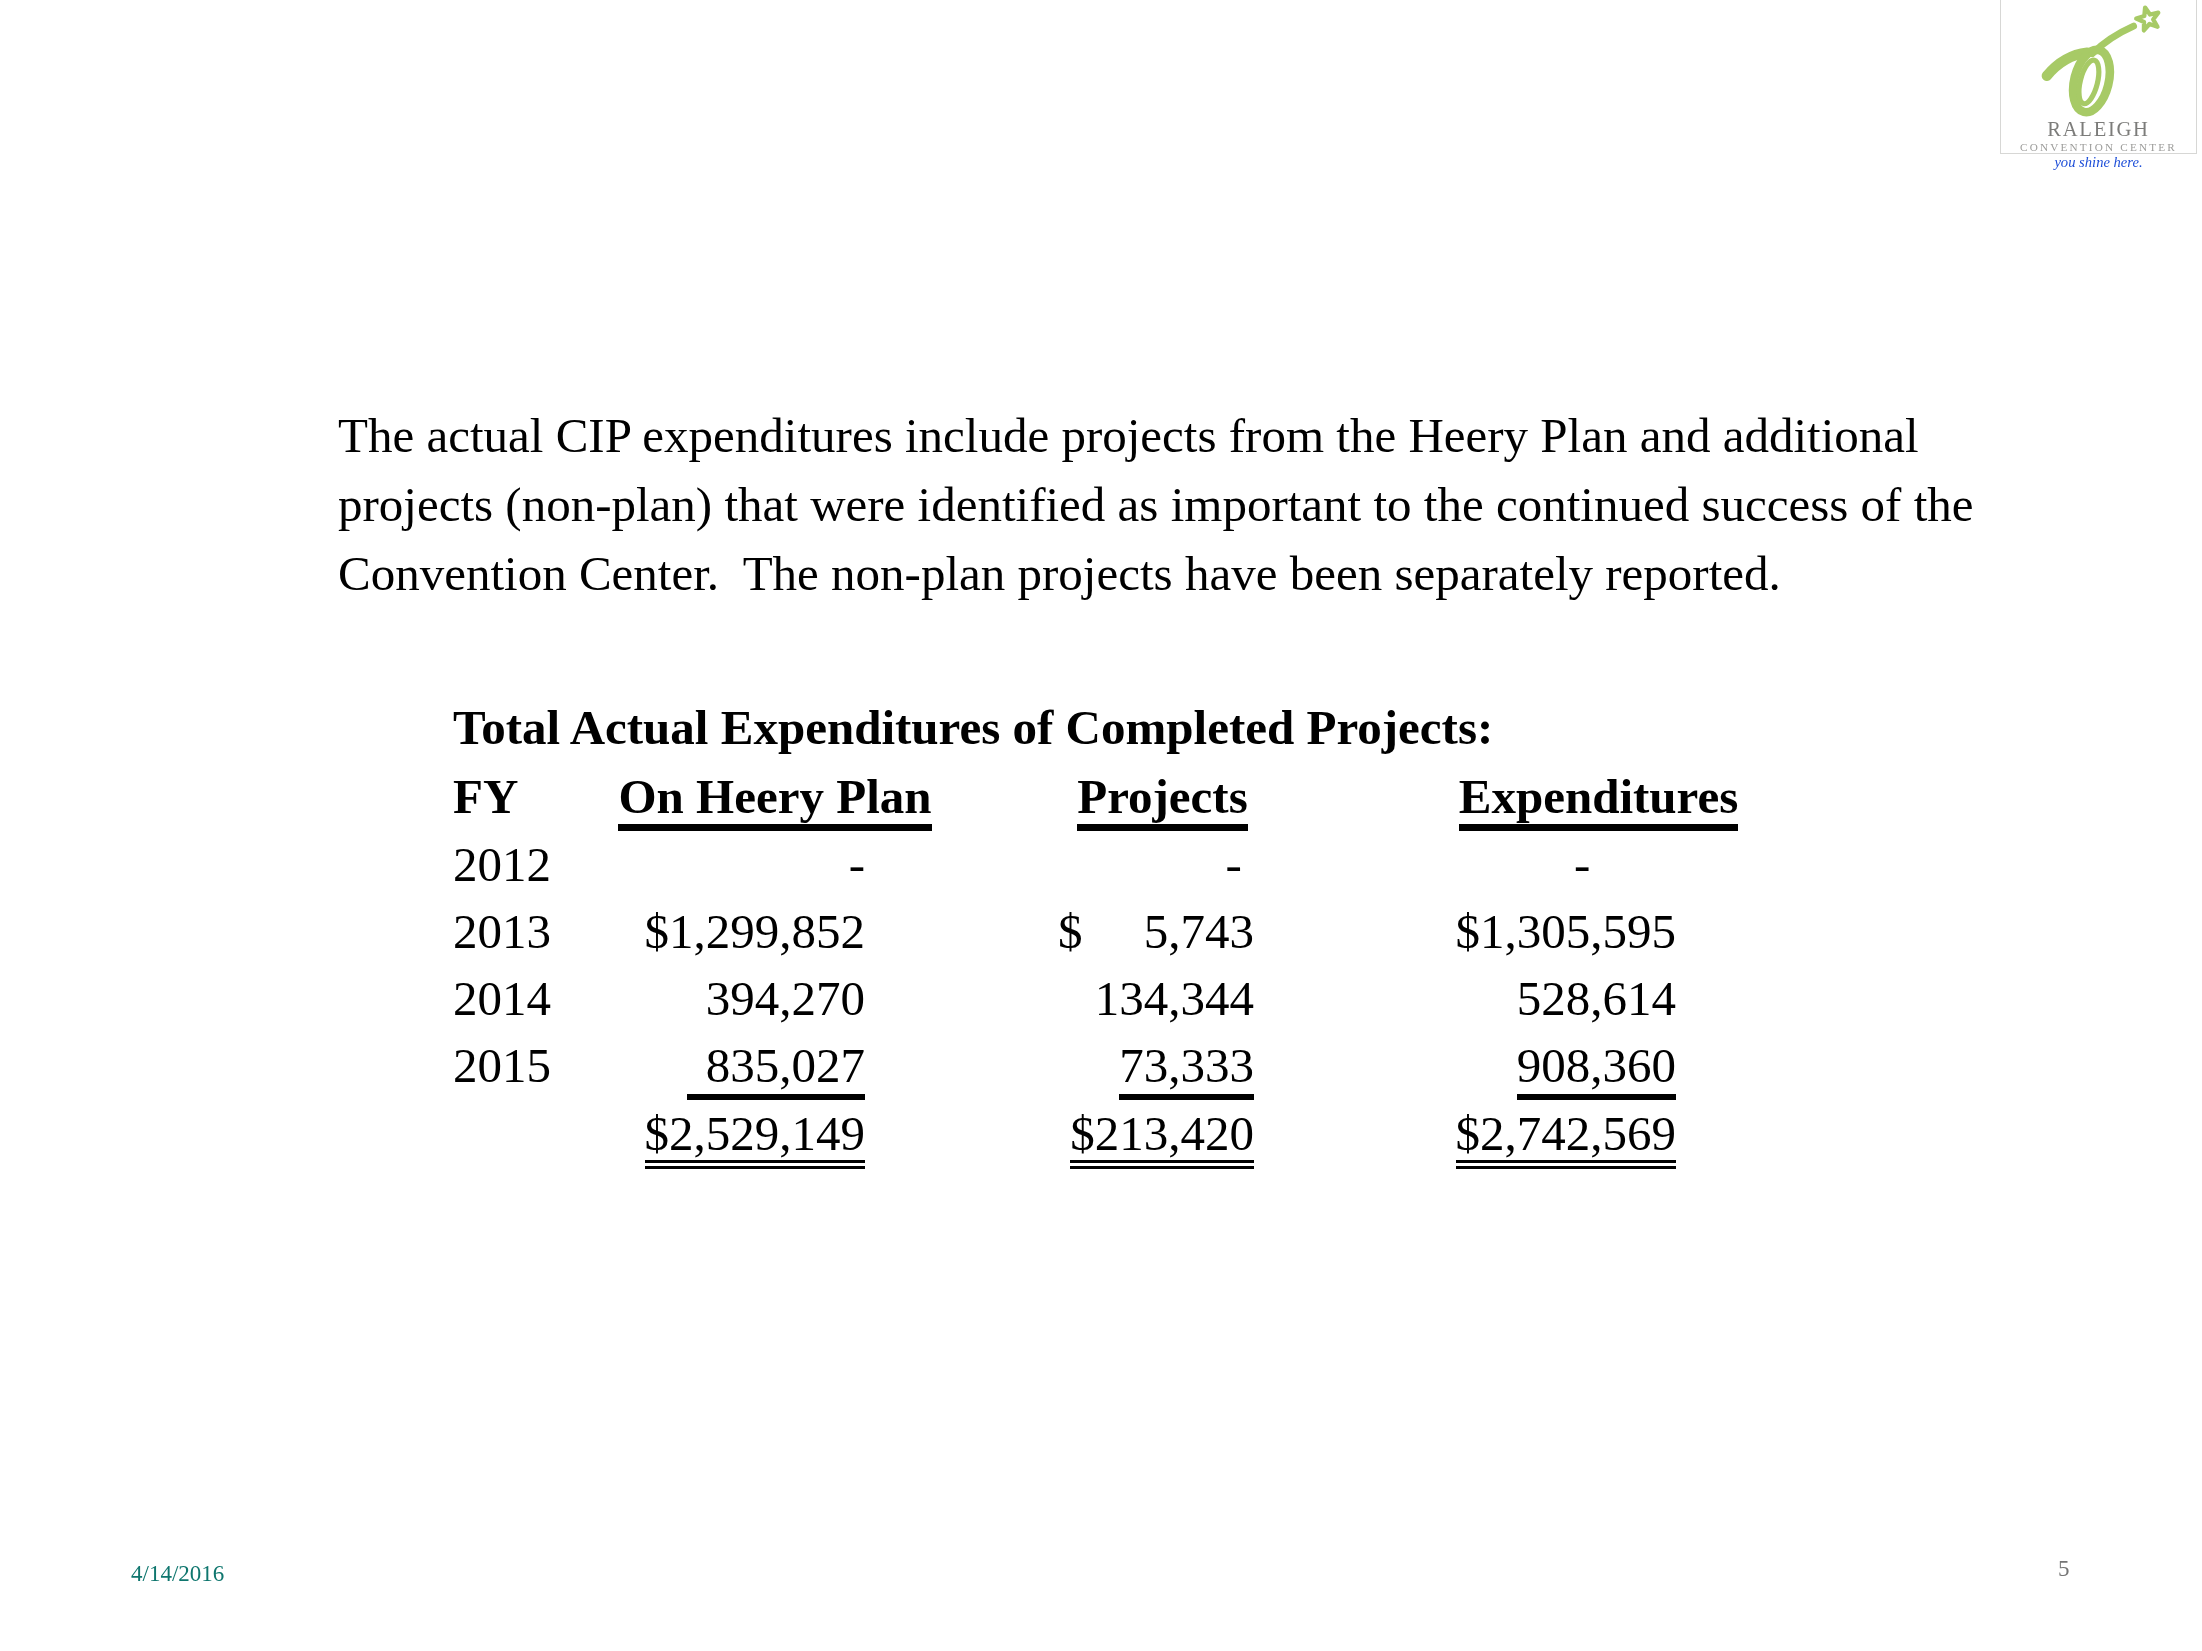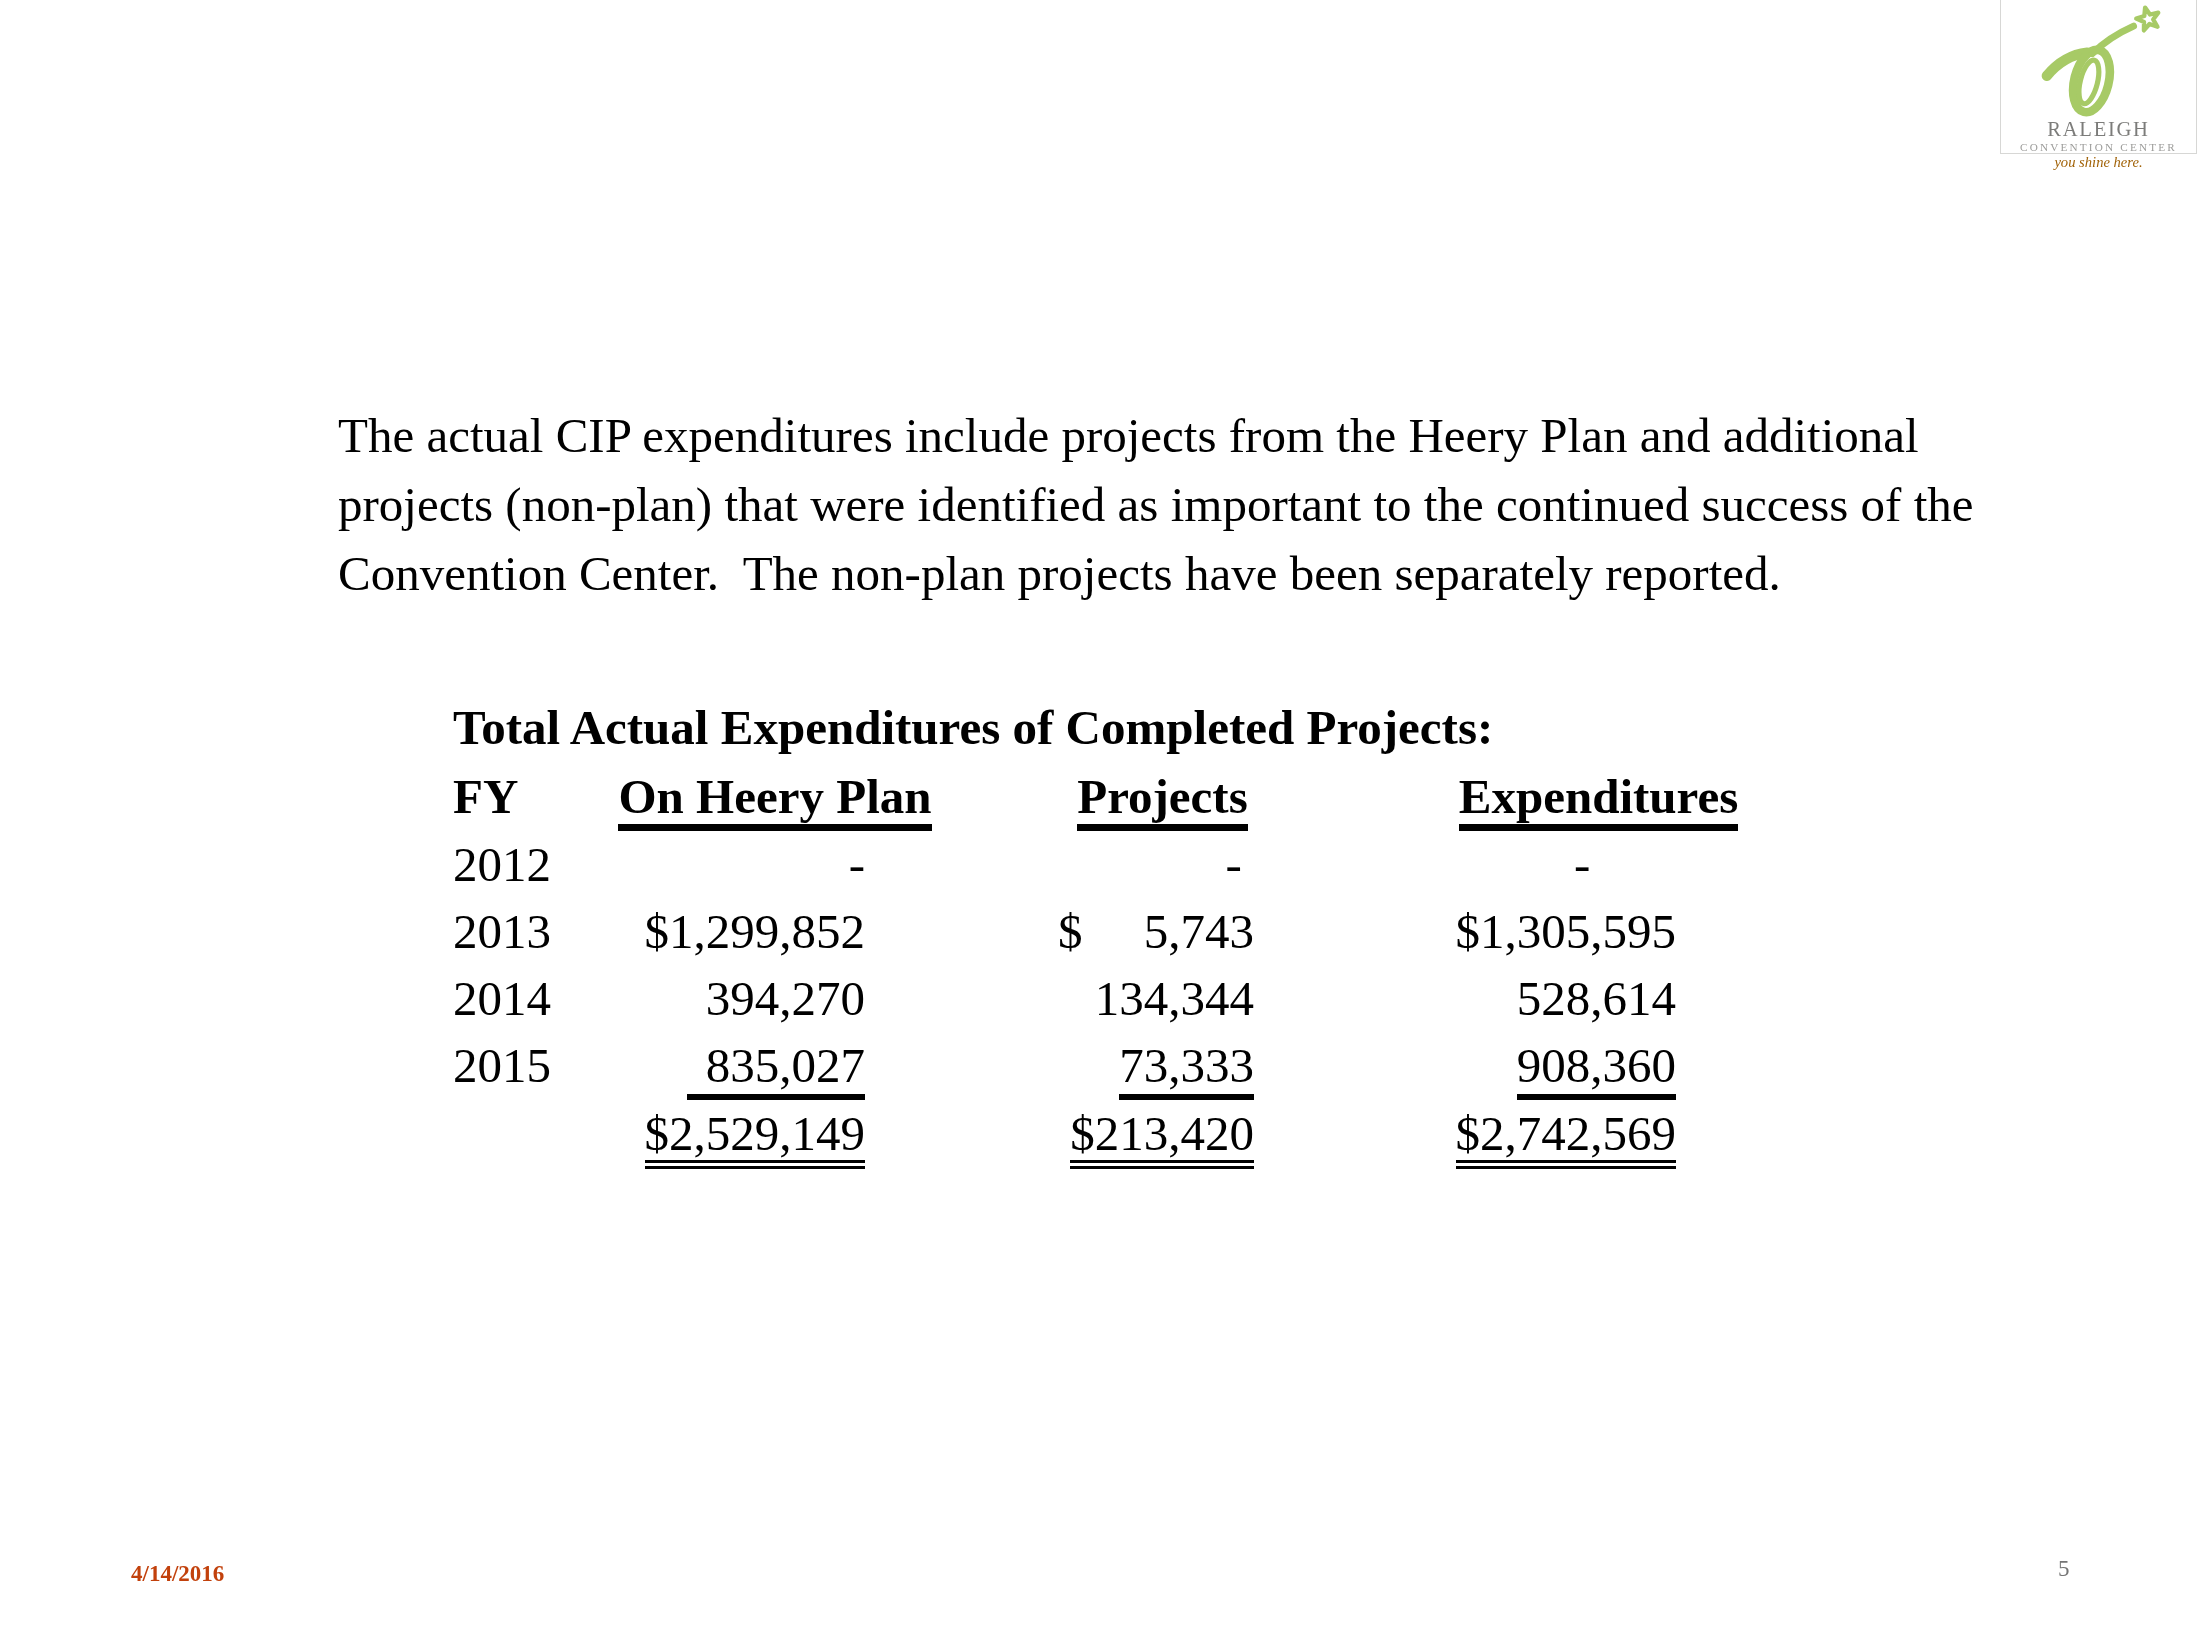--- a/index.html
+++ b/index.html
@@ -24,35 +24,35 @@
   .hc{text-align:center;padding-right:0;}
   .c3.hpad{padding-left:19px;padding-right:0;}
   .c4.hpad{padding-left:31px;padding-right:0;}
   .bold{font-weight:bold;}
   .u{display:inline-block;line-height:1.05;border-bottom:7.7px solid #000;padding-bottom:1.7px;}
   .sum{display:inline-block;line-height:1;border-bottom:6px solid #000;padding-bottom:3.4px;}
   .padl{padding-left:19px;}
   .dbl{display:inline-block;line-height:1;border-bottom:9.5px double #000;padding-bottom:2.6px;}
 
   
-  .footer-date{position:absolute;left:131px;top:1559px;font-size:23px;line-height:29px;color:#c2410c;font-weight:bold;}
+  .footer-date{position:absolute;left:131px;top:1559px;font-size:23px;line-height:29px;color:#0f766e;}
   .page-num{position:absolute;left:2058px;top:1554px;font-size:23px;line-height:29px;color:#757575;}
 
   
   .logo-box{
     position:absolute;left:2000px;top:0;width:197px;height:154px;box-sizing:border-box;
     background:#ffffff;border:1.7px solid #d7d7d5;border-top:none;
   }
   .logo-svg{position:absolute;left:24px;top:1.7px;}
   .logo-title{position:absolute;top:118px;left:0;width:100%;text-align:center;
     font-size:20.6px;letter-spacing:1.7px;color:#7c7c7a;line-height:22.4px;}
   .logo-sub{position:absolute;top:141px;left:0;width:100%;text-align:center;
     font-size:11.2px;letter-spacing:2.2px;color:#9c9c9a;line-height:12px;}
   .logo-tag{position:absolute;top:154px;left:0;width:100%;text-align:center;
-    font-size:14.6px;font-style:italic;color:#a16207;line-height:17px;}
+    font-size:14.6px;font-style:italic;color:#1d4ed8;line-height:17px;}
 </style>
 </head>
 <body>
 
 <div class="slide">
 
   <div class="logo-box">
     <svg class="logo-svg" width="151" height="116" viewBox="0 0 175 135">
       <path d="M 25 86 Q 45 62 72 59" fill="none" stroke="#a7ca66" stroke-width="12" stroke-linecap="round"></path>
       <ellipse cx="77" cy="92" rx="20" ry="37" fill="none" stroke="#a7ca66" stroke-width="10" transform="rotate(14 77 92)"></ellipse>

